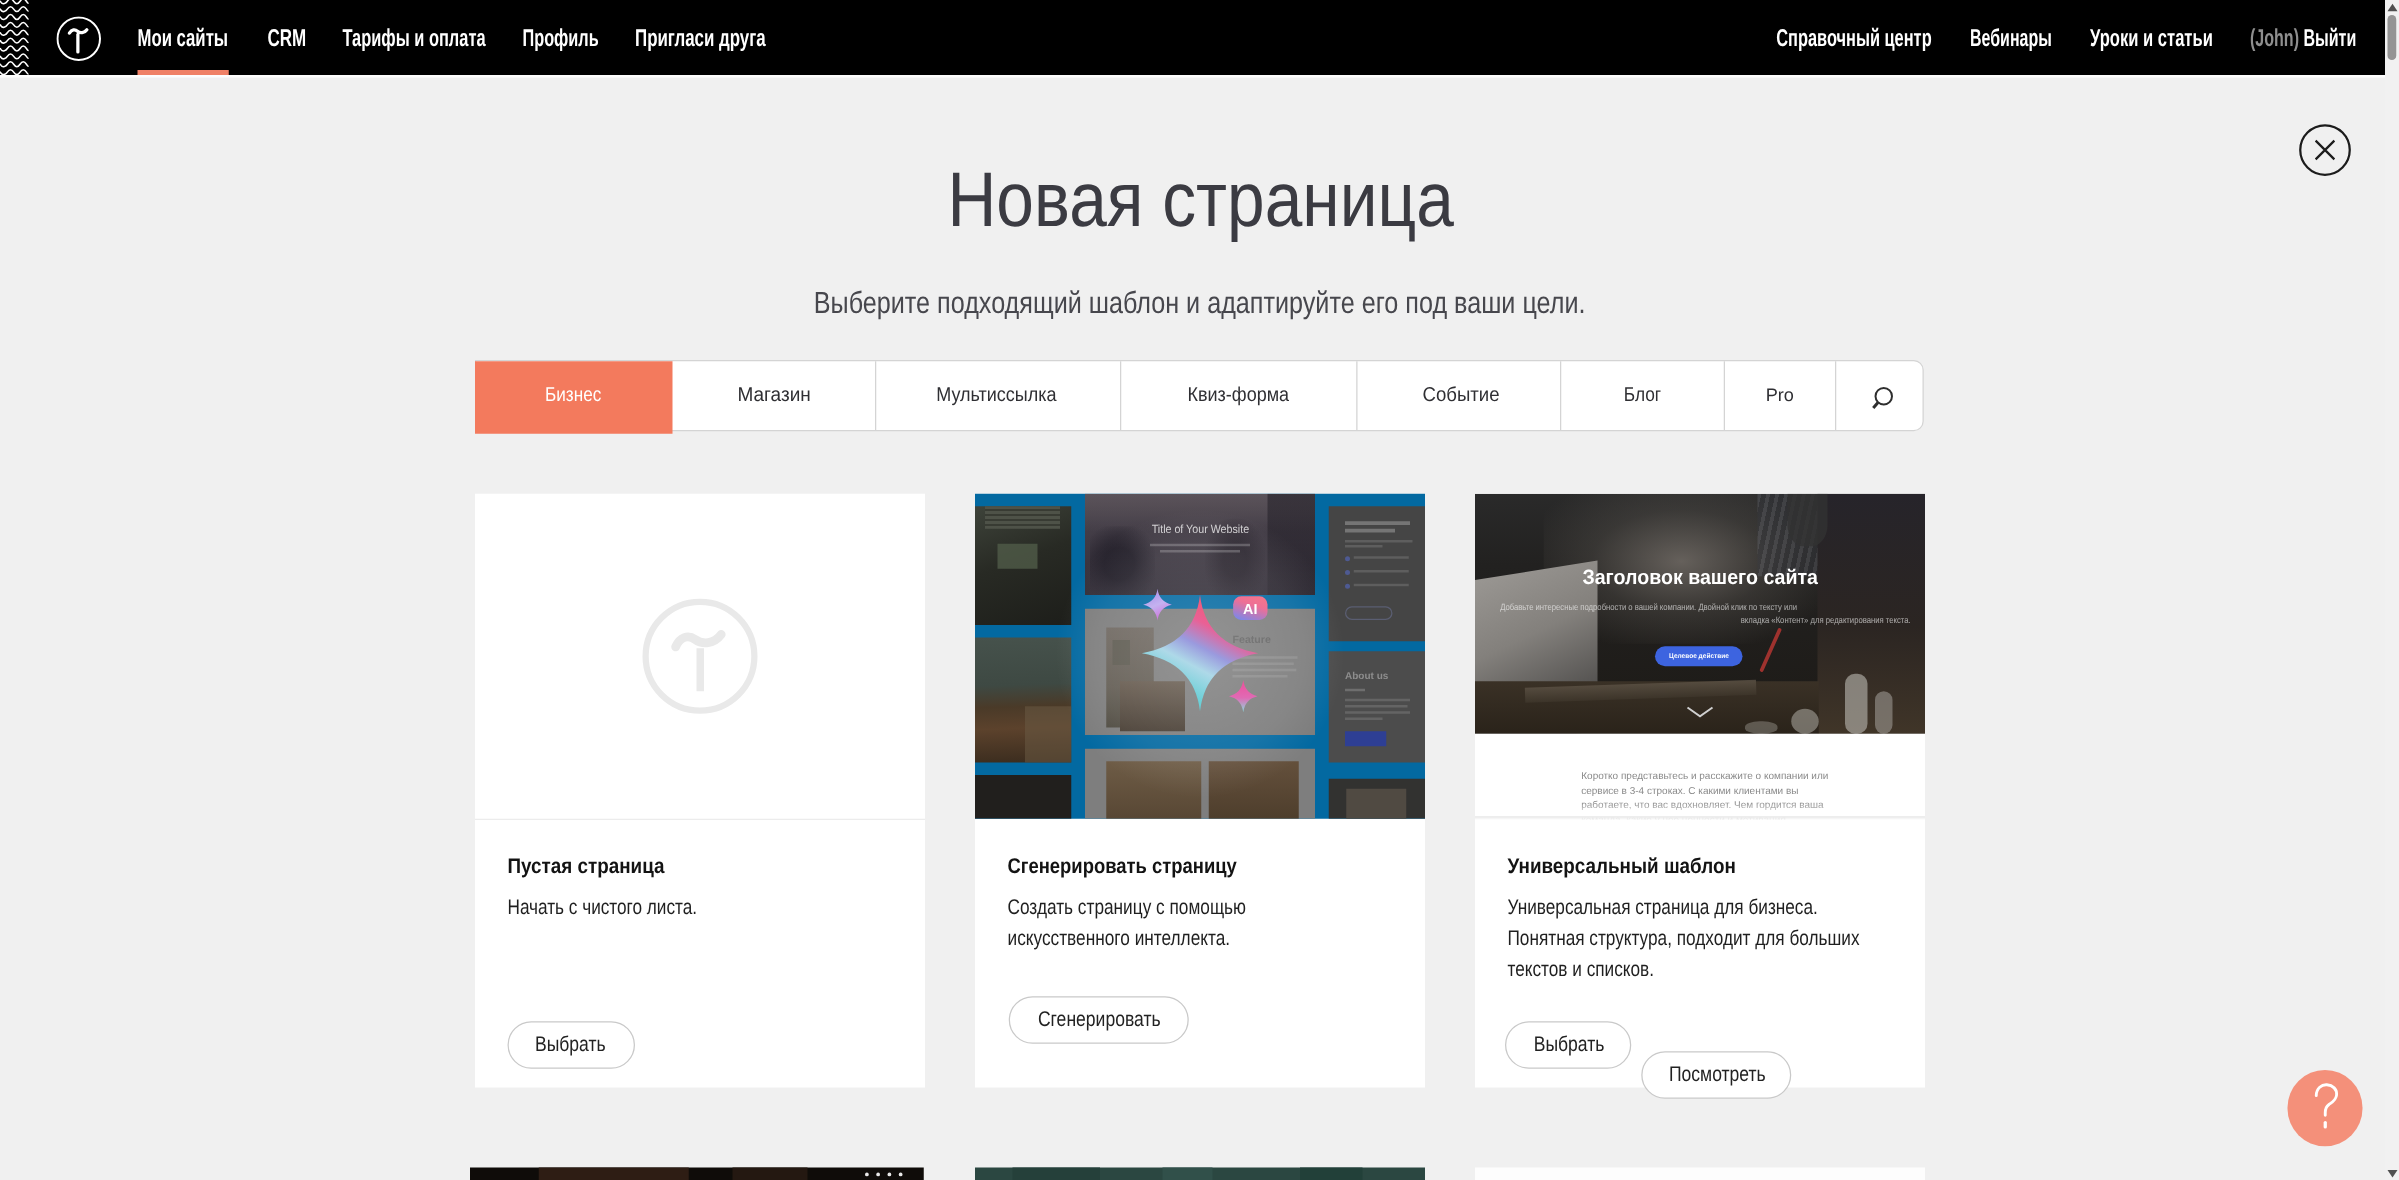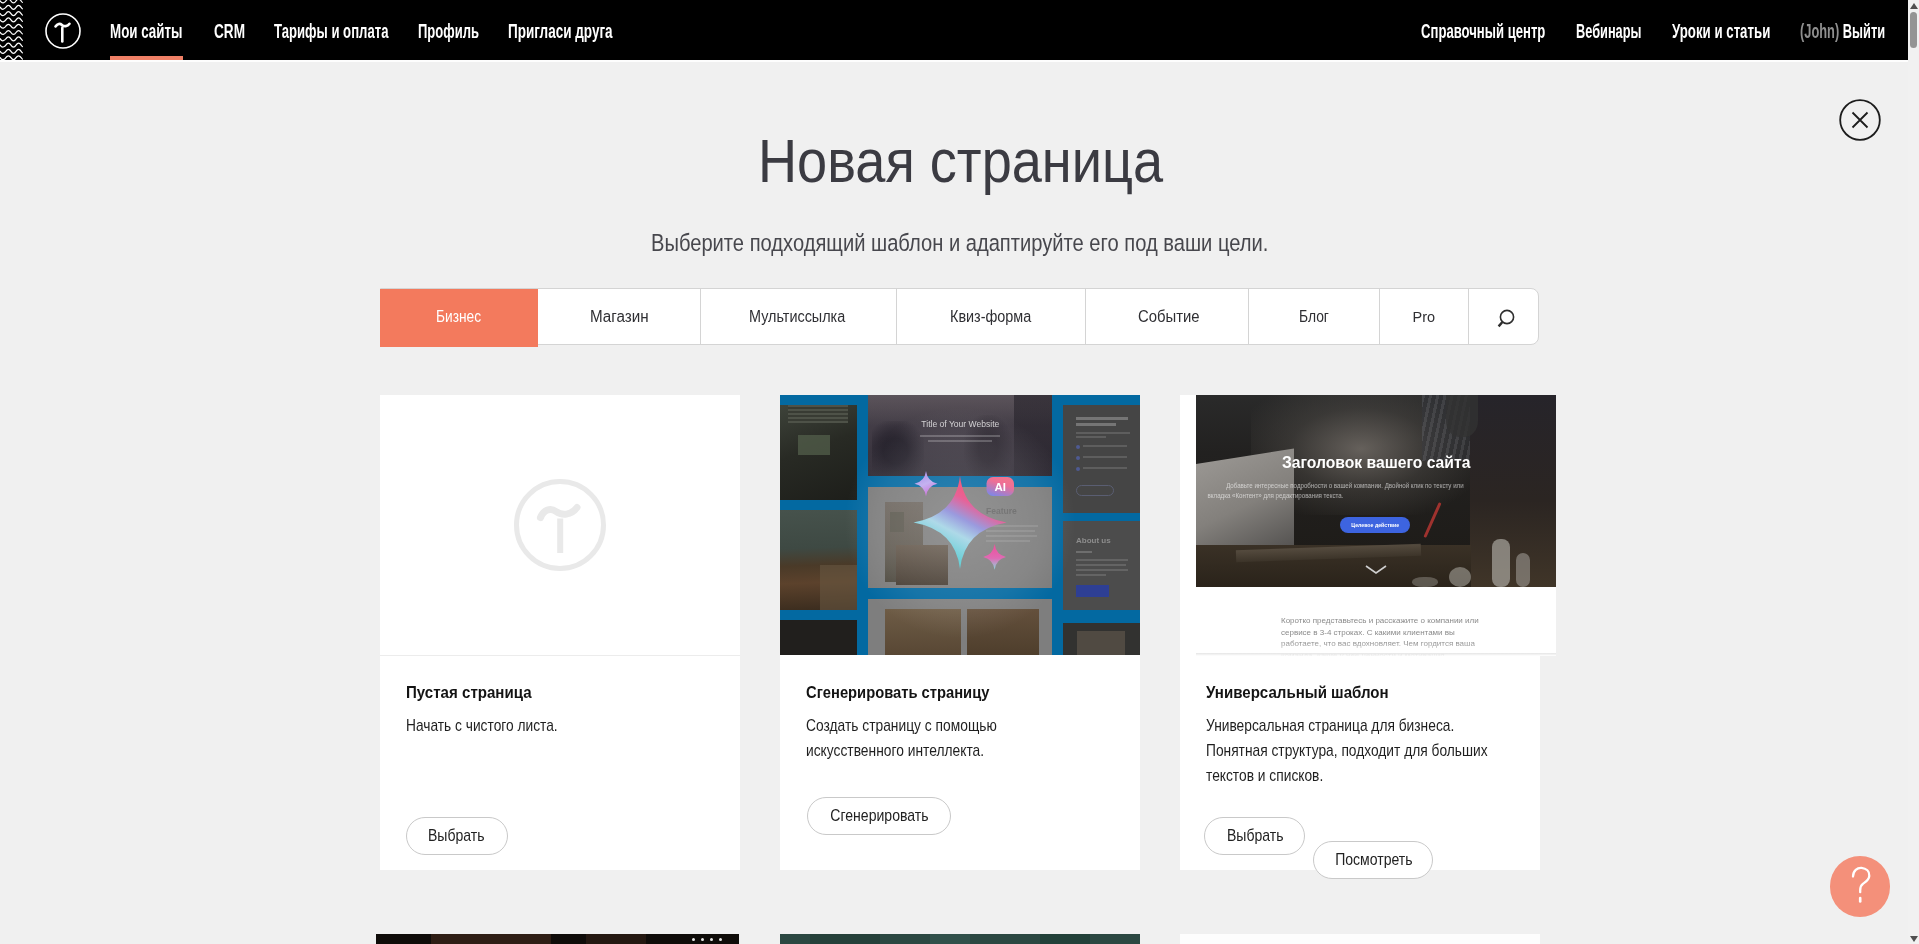--- a/index.html
+++ b/index.html
@@ -35,21 +35,21 @@
   .carddesc { position:absolute; left:26px; color:#1f1f1f; font-size:17px; line-height:25px; transform-origin:left top; white-space:nowrap; }
   .btn { position:absolute; height:38px; border:1.5px solid #c9c9c9; border-radius:19px; background:#fff;
          color:#222; font-size:17px; display:flex; align-items:center; justify-content:center; }
   .btn span { display:inline-block; transform:scaleX(0.826); white-space:nowrap; }
 
   
   #collage { position:absolute; left:0; top:0; width:360px; height:260px; background:#0369a1; overflow:hidden; }
   .tile { position:absolute; }
 
   
-  #prev3 { position:absolute; left:16px; top:0; width:360px; height:261px; overflow:hidden; background:#fff; }
+  #prev3 { position:absolute; left:0; top:0; width:360px; height:261px; overflow:hidden; background:#fff; }
 
   #help { position:absolute; left:1829.5px; top:856px; width:60.5px; height:60.5px; border-radius:50%; background:#f4907a; }
 </style>
 </head>
 <body>
 
 <div id="nav">
   <svg class="abs" style="left:0;top:0" width="23" height="60" viewBox="0 0 23 60">
     <defs>
       <path id="w1" d="M0,2.1 Q1.4,4.9 3.3,4.4 Q5,3.9 5.85,2.5 Q8.4,-1.4 10.95,2.5 Q13.5,6.4 16.05,2.5 Q18.6,-1.4 21.15,2.5 Q22.3,4.3 23,3.9" fill="none" stroke="#fff" stroke-width="1.25"></path>
@@ -251,22 +251,22 @@
       <div class="abs" style="left:-10px;top:62px;width:108px;height:136px;background:linear-gradient(162deg,#9a9793 0%,#83807c 40%,#585654 75%,#383838 100%);transform:skewY(-9deg)"></div>
       <div class="abs" style="left:0;top:150px;width:275px;height:42px;background:linear-gradient(180deg,#3a3126,#2a231a)"></div>
       <div class="abs" style="left:40px;top:152px;width:185px;height:12px;background:linear-gradient(180deg,#5c5245 0%,#3e362b 100%);transform:rotate(-2deg);opacity:.8"></div>
       <div class="abs" style="left:235px;top:106px;width:3px;height:38px;background:#9e322e;transform:rotate(24deg);border-radius:2px"></div>
       <div class="abs" style="left:296px;top:144px;width:18px;height:48px;border-radius:8px;background:#bdbab4;opacity:.6"></div>
       <div class="abs" style="left:320px;top:158px;width:14px;height:34px;border-radius:7px;background:#a6a39d;opacity:.55"></div>
       <div class="abs" style="left:253px;top:172px;width:22px;height:20px;border-radius:50%;background:#bcb9b2;opacity:.5"></div>
       <div class="abs" style="left:216px;top:182px;width:26px;height:10px;border-radius:45%;background:#aaa7a0;opacity:.4"></div>
 
       <div class="abs t" style="left:0;top:59px;width:360px;text-align:center;color:#fff;font-size:16.5px;font-weight:bold"><span style="display:inline-block;transform:scaleX(0.95)">Заголовок вашего сайта</span></div>
-      <div class="abs t" style="left:0;top:87px;width:288px;text-align:right;color:rgba(255,255,255,.6);font-size:7.2px"><span style="display:inline-block;transform:scaleX(0.855)">Добавьте интересные подробности о вашей компании. Двойной клик по тексту или</span></div>
-      <div class="abs t" style="left:0;top:97px;width:360px;text-align:left;color:rgba(255,255,255,.6);font-size:7.2px"><span style="display:inline-block;transform:scaleX(0.855)">вкладка «Контент» для редактирования текста.</span></div>
+      <div class="abs t" style="left:0;top:87px;width:288px;text-align:left;color:rgba(255,255,255,.6);font-size:7.2px"><span style="display:inline-block;transform:scaleX(0.855)">Добавьте интересные подробности о вашей компании. Двойной клик по тексту или</span></div>
+      <div class="abs t" style="left:0;top:97px;width:360px;text-align:right;color:rgba(255,255,255,.6);font-size:7.2px"><span style="display:inline-block;transform:scaleX(0.855)">вкладка «Контент» для редактирования текста.</span></div>
       <div class="abs" style="left:144px;top:122px;width:70px;height:16px;border-radius:8px;background:#3d64e0"></div>
       <div class="abs t" style="left:144px;top:127.5px;width:70px;text-align:center;color:#fff;font-size:5.5px;font-weight:bold"><span style="display:inline-block;transform:scaleX(0.95)">Целевое действие</span></div>
       <svg class="abs" style="left:168px;top:170px" width="24" height="10" viewBox="0 0 24 10">
           <path d="M2,1 L12,8 L22,1" fill="none" stroke="#cfcfcf" stroke-width="1.6"></path>
         </svg>
     </div>
 
     <div class="abs" style="left:0;top:192px;width:360px;height:69px;background:#fff">
       <div class="abs t" style="left:85px;top:28px;color:#8a8a8a;font-size:8px;line-height:11.5px">Коротко представьтесь и расскажите о компании или<br>сервисе в 3-4 строках. С какими клиентами вы<br>работаете, что вас вдохновляет. Чем гордится ваша<br>команда, какие у нее ценности и мотивация</div>
       <div class="abs" style="left:0;top:55px;width:360px;height:14px;background:linear-gradient(180deg,rgba(255,255,255,0),rgba(255,255,255,.9) 85%)"></div>

